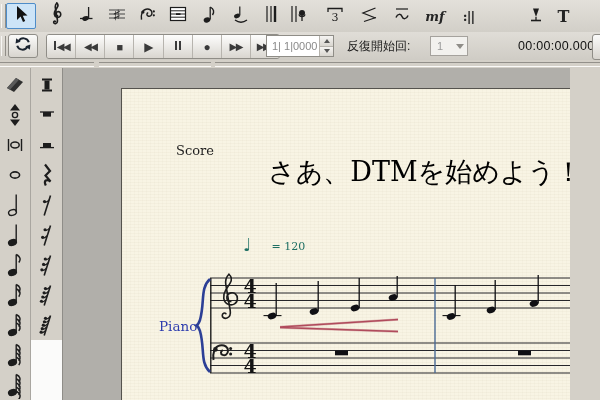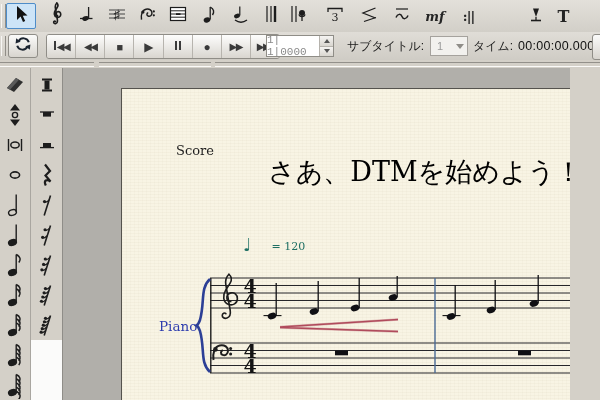--- a/index.html
+++ b/index.html
@@ -15,21 +15,21 @@
 
   
   .tb2{position:absolute;left:0;top:32px;width:600px;height:28px;background:linear-gradient(#e0ddd7,#cfccc5);}
   .loopbtn{position:absolute;left:8px;top:2px;width:30px;height:24px;background:linear-gradient(#fbfbfa,#d8d5cf);border:1px solid #8f8d87;border-radius:3px;display:flex;align-items:center;justify-content:center;box-sizing:border-box;}
   .tgroup{position:absolute;left:46px;top:2px;width:234px;height:25px;border:1px solid #8f8d87;border-radius:3px;background:linear-gradient(#f4f3f1,#cfccc5);display:flex;box-sizing:border-box;overflow:hidden;}
   .pbtn{flex:1;display:flex;align-items:center;justify-content:center;color:#3a3a3a;font-size:9px;letter-spacing:-1px;border-right:1px solid #b7b4ae;background:linear-gradient(#fdfdfc,#d9d6d0);}
   .pbtn:last-child{border-right:none;}
   .pbtn .bar{display:inline-block;width:2px;height:9px;background:#3a3a3a;margin:0 1px;}
   .pbtn .g{font-size:10px;letter-spacing:-1.5px;}
   .posfield{position:absolute;left:266px;top:3px;width:68px;height:22px;border:1px solid #8f8d87;background:#fff;box-sizing:border-box;display:flex;}
-  .posfield .val{flex:1;font-family:Liberation Mono, monospace;font-size:11px;color:#8a8a8a;display:flex;align-items:center;}
+  .posfield .val{flex:1;font-family:Liberation Sans, sans-serif;font-size:11px;color:#8a8a8a;display:flex;align-items:center;padding-left:5px;}
   .spin{width:13px;border-left:1px solid #b5b2ac;display:flex;flex-direction:column;}
   .spin div{flex:1;background:linear-gradient(#f5f4f2,#d9d6d0);display:flex;align-items:center;justify-content:center;}
   .spin div+div{border-top:1px solid #b5b2ac;}
   .tri-u{width:0;height:0;border-left:3px solid transparent;border-right:3px solid transparent;border-bottom:4px solid #555;}
   .tri-d{width:0;height:0;border-left:3px solid transparent;border-right:3px solid transparent;border-top:4px solid #555;}
   .tlabel{position:absolute;top:0;height:28px;display:flex;align-items:center;font-size:12px;color:#1a1a1a;}
   .ddown{position:absolute;left:430px;top:4px;width:38px;height:20px;border:1px solid #a5a29d;background:#f2f1ee;box-sizing:border-box;display:flex;align-items:center;}
   .ddown .dv{flex:1;font-size:11px;color:#9a9a9a;padding-left:6px;}
   .ddown .chev{width:14px;display:flex;align-items:center;justify-content:center;}
   .chev i{width:0;height:0;border-left:4px solid transparent;border-right:4px solid transparent;border-top:5px solid #8f8d88;}
@@ -230,28 +230,27 @@
       <span class="val">1| 1|0000</span>
       <div class="spin">
         <div>
             <i class="tri-u"></i>
           </div>
         <div>
             <i class="tri-d"></i>
           </div>
       </div>
     </div>
-    <span class="tlabel" style="left:347px">サブタイトル:</span>
+    <span class="tlabel" style="left:347px">反復開始回:</span>
     <div class="ddown">
       <span class="dv">1</span>
       <span class="chev">
           <i></i>
         </span>
     </div>
-    <span class="tlabel" style="left:473px">タイム:</span>
     <span class="timeval">00:00:00.000</span>
     <div class="edgebtn"></div>
   </div>
 
   <div class="dock">
     <i style="left:0;width:94px"></i>
       <i style="left:99px;width:112px"></i>
       <i style="left:215px;right:0"></i>
   </div>
 

